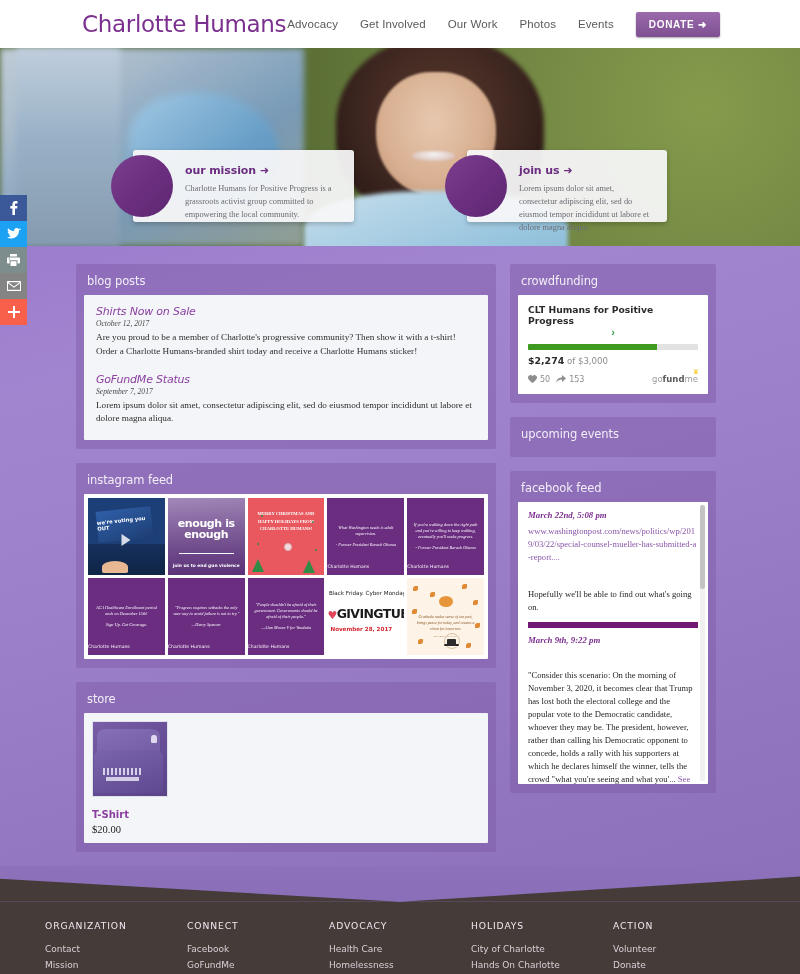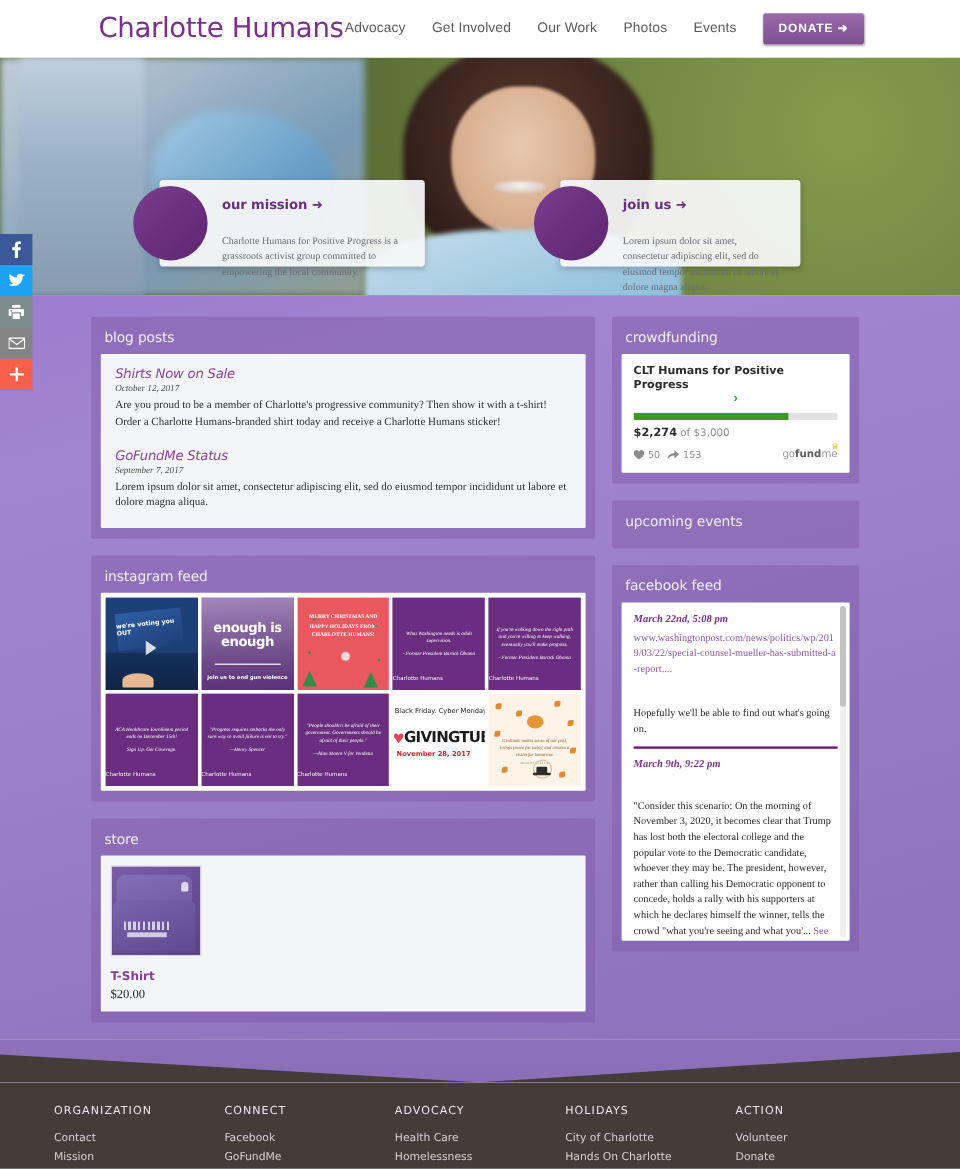--- a/index.html
+++ b/index.html
@@ -138,21 +138,21 @@
     position: absolute;
     left: -22px; top: 5px;
     width: 62px; height: 62px;
     border-radius: 50%;
     background: linear-gradient(135deg, #7b3f8f 0%, #6c2f80 50%, #5d2771 100%);
   }
   .callout-title {
     font-size: 11px;
     font-weight: bold;
     color: #6b2d80;
-    margin-bottom: 17px;
+    margin-bottom: 5px;
     font-family: "DejaVu Sans", sans-serif;
     letter-spacing: -0.1px;
   }
   .callout-body {
     font-size: 8.4px;
     line-height: 1.55;
     color: #6b6b72;
     font-family: "Liberation Serif", serif;
   }
 
@@ -461,21 +461,21 @@
   .fb-inner {
     background:#ffffff; padding: 8px 10px 2px 10px;
     height: 282px; overflow:hidden; position: relative;
   }
   .fb-scrollbar {
     position:absolute; right:3px; top:3px; width:5px; height:276px;
     background:#f0f0f0; border-radius:3px;
   }
   .fb-thumb { position:absolute; top:0; left:0; width:5px; height:84px; background:#c3c3c3; border-radius:3px; }
   .fb-post { padding-bottom: 8px; }
-  .fb-post + .fb-post { border-top: 2px solid #701a75; padding-top: 7px; }
+  .fb-post + .fb-post { border-top: 6px solid #701a75; padding-top: 7px; }
   .fb-date {
     font-size: 8.8px; color:#7b2f8e; font-weight:bold; font-style:italic;
     font-family:"Liberation Serif", serif; margin-bottom: 5px;
   }
   .fb-link {
     font-size: 8.6px; color:#8a56a8; line-height:1.5; word-break: break-all;
     font-family:"Liberation Serif", serif; cursor:pointer;
   }
   .fb-text {
     font-size: 8.6px; color:#1f1f1f; line-height:1.52;

